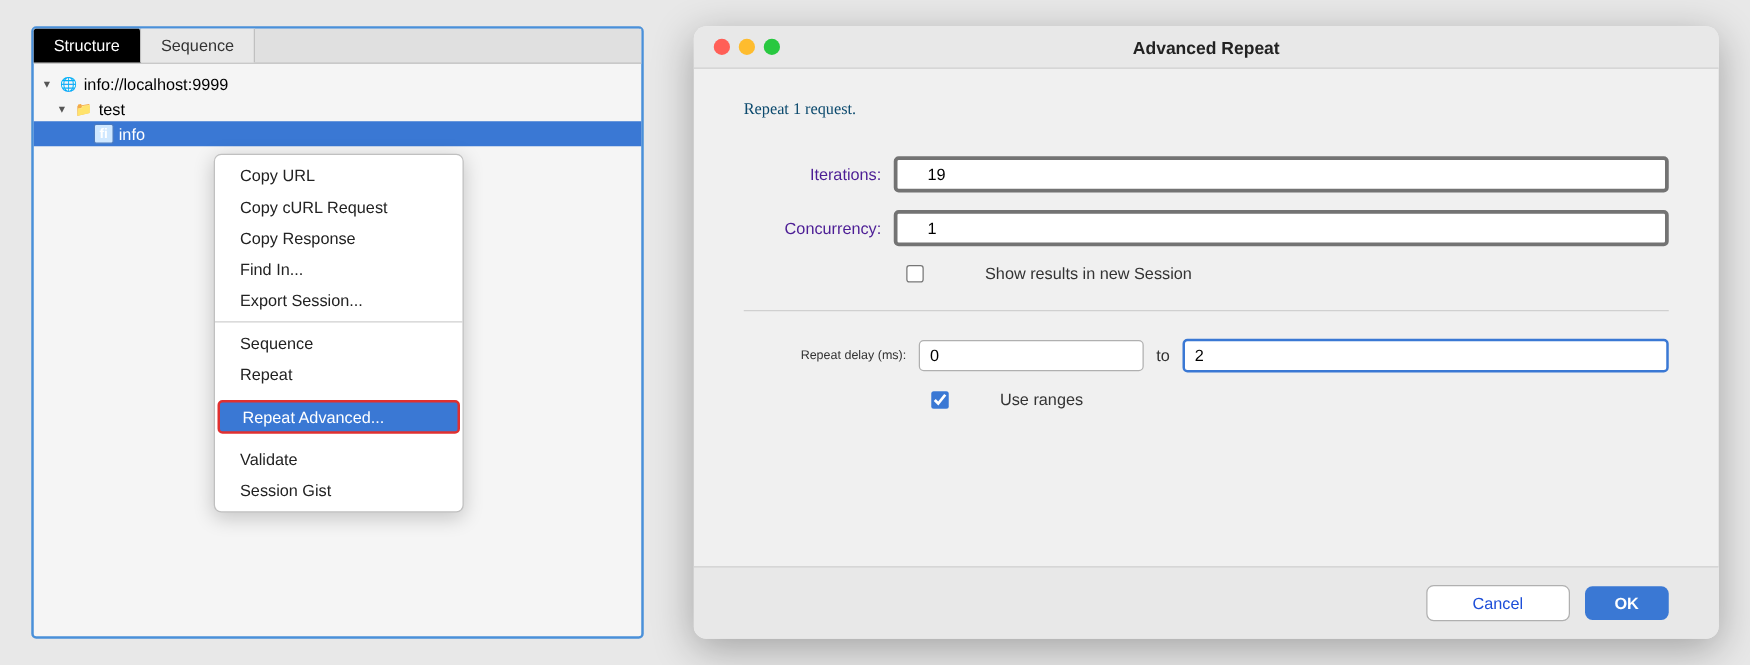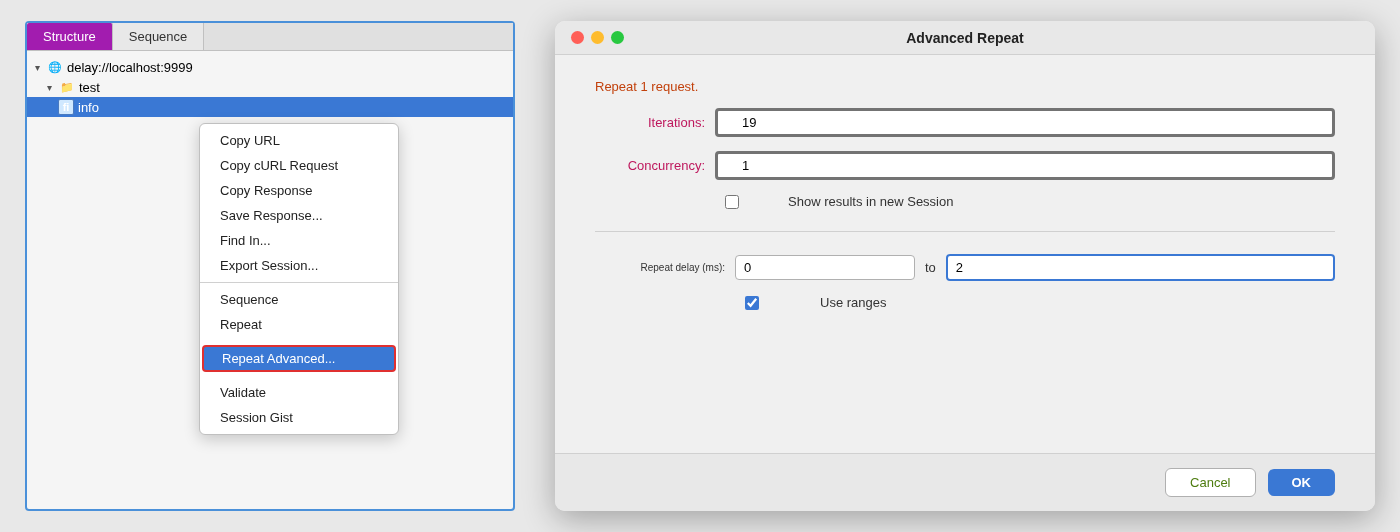--- a/index.html
+++ b/index.html
@@ -36,21 +36,21 @@
 
     .tab {
       padding: 6px 16px;
       font-size: 13px;
       font-weight: 500;
       cursor: pointer;
       border-right: 1px solid #c0c0c0;
     }
 
     .tab.active {
-      background: #a21caf;
+      background: #000000;
       color: white;
       border-radius: 2px 2px 0 0;
     }
 
     .tab.inactive {
       background: #e8e8e8;
       color: #333;
     }
 
     .tree-area {
@@ -101,26 +101,26 @@
 
     .tree-item.selected {
       background: #3a78d4;
       color: white;
     }
 
     .tree-item.selected .arrow { color: white; }
     .tree-item.selected .icon { color: white; }
 
     .indent-1 { padding-left: 20px; }
-    .indent-2 { padding-left: 19px; }
+    .indent-2 { padding-left: 36px; }
 
     
     .context-menu {
       position: absolute;
-      left: 172px;
+      left: 144px;
       top: 100px;
       background: white;
       border: 1px solid #c0c0c0;
       border-radius: 6px;
       box-shadow: 0 4px 16px rgba(0,0,0,0.2);
       min-width: 200px;
       padding: 4px 0;
       z-index: 100;
     }
 
@@ -196,33 +196,34 @@
     .dialog-body {
       flex: 1;
       padding: 24px 40px;
       display: flex;
       flex-direction: column;
       gap: 14px;
     }
 
     .dialog-section-label {
       font-size: 13px;
-      color: #c2410c;
-      margin-bottom: 0;
+      color: #0c4a6e;
+      margin-bottom: 16px;
+      font-family: Liberation Serif, serif;
     }
 
     .form-row {
       display: flex;
       align-items: center;
       gap: 10px;
     }
 
     .form-label {
       font-size: 13px;
-      color: #be185d;
+      color: #4c1d95;
       text-align: right;
       min-width: 110px;
     }
 
     .form-input {
       flex: 1;
       padding: 4px 24px;
       border: 3px solid #737373;
       border-radius: 4px;
       background: white;
@@ -289,42 +290,42 @@
       border: 2px solid #3a78d4;
       border-radius: 4px;
       background: white;
       font-size: 13px;
       outline: none;
     }
 
     .use-ranges-row {
       display: flex;
       align-items: center;
-      gap: 20px;
+      gap: 0;
       padding-left: 150px;
     }
 
     .dialog-footer {
       display: flex;
       justify-content: flex-end;
       align-items: center;
       gap: 12px;
       padding: 14px 40px;
       border-top: 1px solid #d0d0d0;
       background: #e8e8e8;
     }
 
     .btn-cancel {
-      padding: 6px 24px;
+      padding: 6px 36px;
       border: 1px solid #b0b0b0;
       border-radius: 6px;
       background: white;
       font-size: 13px;
       cursor: pointer;
-      color: #4d7c0f;
+      color: #1d4ed8;
     }
 
     .btn-ok {
       padding: 6px 24px;
       border: none;
       border-radius: 6px;
       background: #3a78d4;
       color: white;
       font-size: 13px;
       font-weight: 700;
@@ -338,41 +339,40 @@
   <div class="tab-bar">
     <div class="tab active">Structure</div>
     <div class="tab inactive">Sequence</div>
   </div>
 
   <div class="tree-area">
 
     <div class="tree-item">
       <span class="arrow">▾</span>
       <span class="icon globe-icon">🌐</span>
-      <span>delay://localhost:9999</span>
+      <span>info://localhost:9999</span>
     </div>
 
     <div class="tree-item indent-1">
       <span class="arrow">▾</span>
       <span class="icon folder-icon">📁</span>
       <span>test</span>
     </div>
 
     <div class="tree-item indent-2 selected">
       <span class="arrow"> </span>
       <span class="icon file-icon">fi</span>
       <span>info</span>
     </div>
   </div>
 
   <div class="context-menu">
     <div class="menu-item">Copy URL</div>
     <div class="menu-item">Copy cURL Request</div>
     <div class="menu-item">Copy Response</div>
-    <div class="menu-item">Save Response...</div>
     <div class="menu-item">Find In...</div>
     <div class="menu-item">Export Session...</div>
     <div class="menu-separator"></div>
     <div class="menu-item">Sequence</div>
     <div class="menu-item">Repeat</div>
     <div class="menu-item highlighted">Repeat Advanced...</div>
     <div class="menu-item">Validate</div>
     <div class="menu-item">Session Gist</div>
   </div>
 </div>

